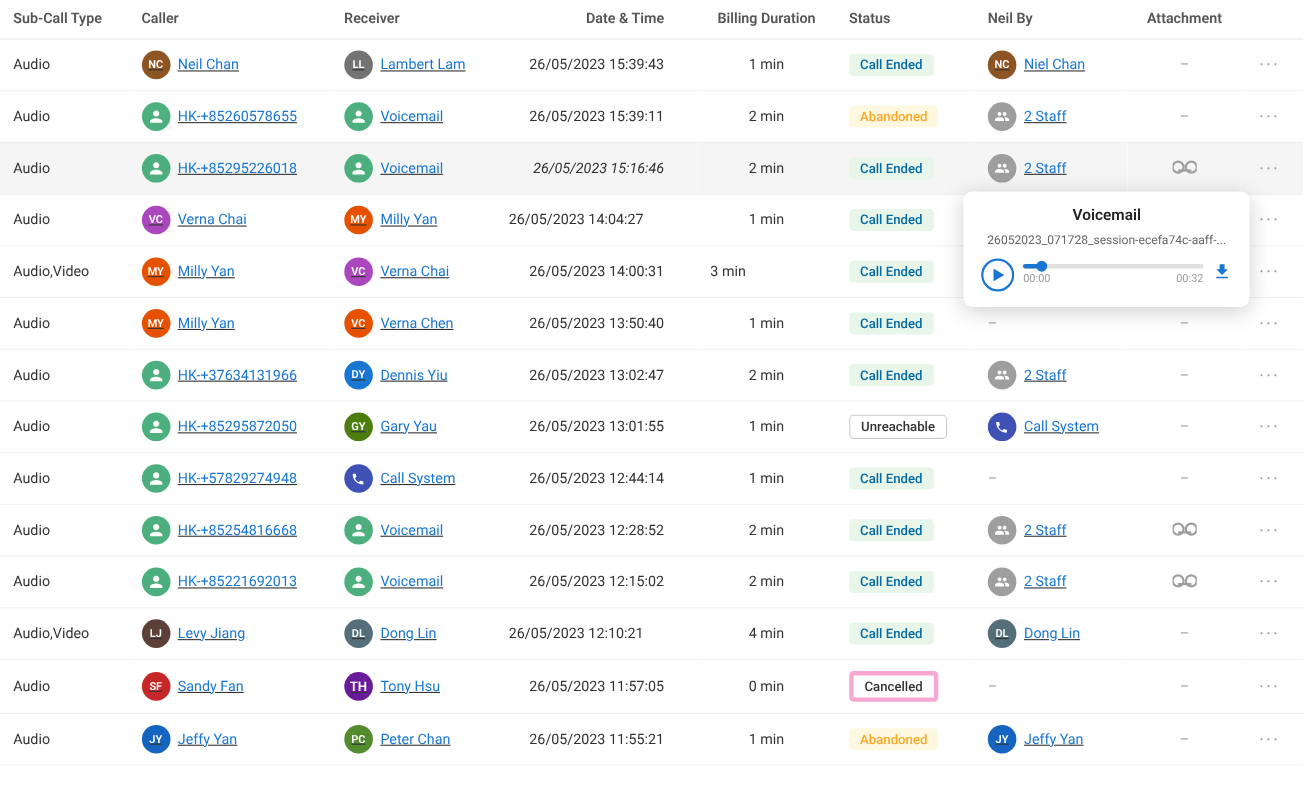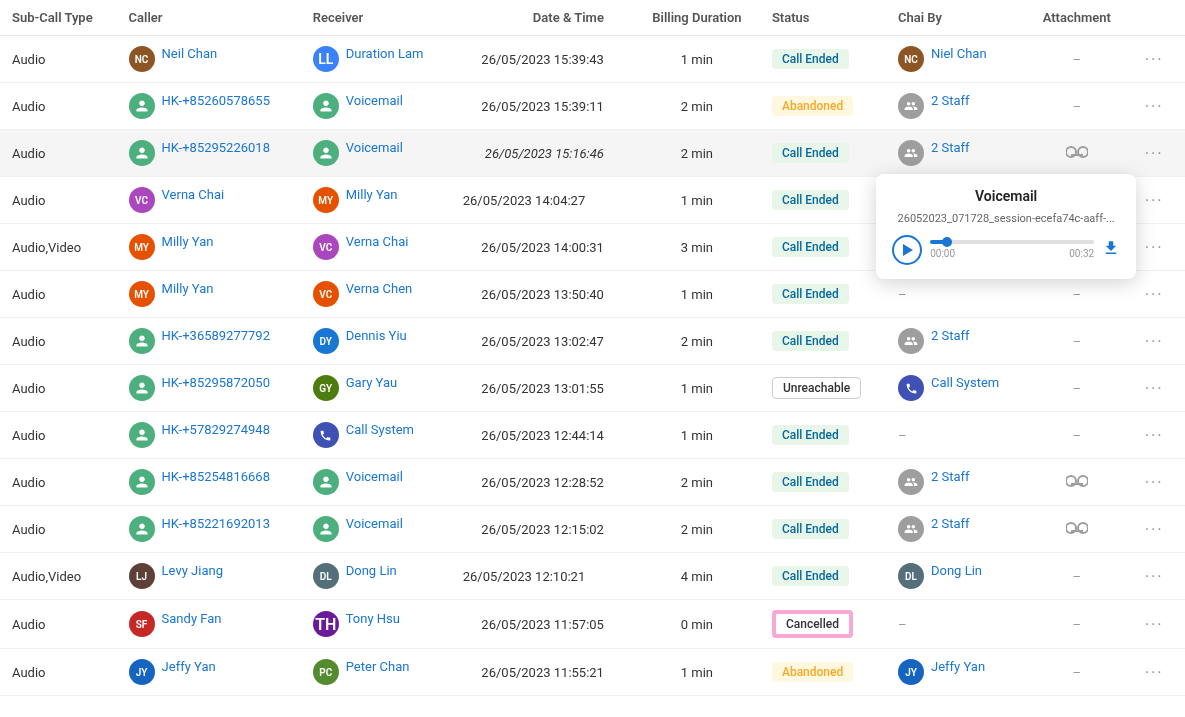--- a/index.html
+++ b/index.html
@@ -34,21 +34,23 @@
       background: #f5f5f5;
     }
     tbody td {
       padding: 10px 12px;
       vertical-align: middle;
       font-size: 13px;
       color: #333;
     }
     .user-cell {
       display: flex;
+      align-items: center;
       gap: 7px;
+      text-decoration: underline;
     }
     .user-link {
       color: #1976d2;
       text-decoration: none;
       cursor: pointer;
     }
     .badge {
       display: inline-block;
       padding: 3px 10px;
       border-radius: 4px;
@@ -177,38 +179,38 @@
 <div class="table-container">
   <table>
     <thead>
       <tr>
         <th>Sub-Call Type</th>
         <th>Caller</th>
         <th>Receiver</th>
         <th style="text-align:right; padding-right:30px;">Date &amp; Time</th>
         <th style="text-align:center;">Billing Duration</th>
         <th>Status</th>
-        <th>Chai By</th>
+        <th>Neil By</th>
         <th style="text-align:center;">Attachment</th>
         <th></th>
       </tr>
     </thead>
     <tbody id="table-body">
     <tr>
           <td>Audio</td>
           <td>
             <div class="user-cell">
               <span style="width:26px;height:26px;border-radius:50%;background:#8d5524;display:inline-flex;align-items:center;justify-content:center;flex-shrink:0;font-size:10px;font-weight:600;color:white;">NC</span>
               <a class="user-link">Neil Chan</a>
             </div>
           </td>
           <td>
             <div class="user-cell">
-              <span style="width:26px;height:26px;border-radius:50%;background:#3b82f6;display:inline-flex;align-items:center;justify-content:center;flex-shrink:0;font-size:14px;font-weight:600;color:white;">LL</span>
-              <a class="user-link">Duration Lam</a>
+              <span style="width:26px;height:26px;border-radius:50%;background:#737373;display:inline-flex;align-items:center;justify-content:center;flex-shrink:0;font-size:10px;font-weight:600;color:white;">LL</span>
+              <a class="user-link">Lambert Lam</a>
             </div>
           </td>
           <td style="text-align: right; padding-right: 30px; white-space: nowrap;"><span>26/05/2023</span> <span>15:39:43</span></td>
           <td style="text-align: center;">1 min</td>
           <td><span class="badge badge-call-ended">Call Ended</span></td>
           <td>
             <div class="user-cell">
               <span style="width:26px;height:26px;border-radius:50%;background:#8d5524;display:inline-flex;align-items:center;justify-content:center;flex-shrink:0;font-size:10px;font-weight:600;color:white;">NC</span>
               <a class="user-link">Niel Chan</a>
             </div>
@@ -358,21 +360,21 @@
               <a class="user-link">Milly Yan</a>
             </div>
           </td>
           <td>
             <div class="user-cell">
               <span style="width:26px;height:26px;border-radius:50%;background:#ab47bc;display:inline-flex;align-items:center;justify-content:center;flex-shrink:0;font-size:10px;font-weight:600;color:white;">VC</span>
               <a class="user-link">Verna Chai</a>
             </div>
           </td>
           <td style="text-align: right; padding-right: 30px; white-space: nowrap;"><span>26/05/2023</span> <span>14:00:31</span></td>
-          <td style="text-align: center;">3 min</td>
+          <td style="">3 min</td>
           <td><span class="badge badge-call-ended">Call Ended</span></td>
           <td><span class="dash">–</span></td>
           <td style="text-align: center; position: relative;"><span class="dash">–</span></td>
           <td><button class="more-btn">···</button></td>
         </tr>
         <tr>
           <td>Audio</td>
           <td>
             <div class="user-cell">
               <span style="width:26px;height:26px;border-radius:50%;background:#e65100;display:inline-flex;align-items:center;justify-content:center;flex-shrink:0;font-size:10px;font-weight:600;color:white;">MY</span>
@@ -394,21 +396,21 @@
         </tr>
         <tr>
           <td>Audio</td>
           <td>
             <div class="user-cell">
               <span style="width:26px;height:26px;border-radius:50%;background:#4caf7d;display:inline-flex;align-items:center;justify-content:center;flex-shrink:0;">
       <svg width="14" height="14" viewBox="0 0 24 24" fill="white">
                   <path d="M12 12c2.7 0 4.8-2.1 4.8-4.8S14.7 2.4 12 2.4 7.2 4.5 7.2 7.2 9.3 12 12 12zm0 2.4c-3.2 0-9.6 1.6-9.6 4.8v2.4h19.2v-2.4c0-3.2-6.4-4.8-9.6-4.8z"></path>
                 </svg>
     </span>
-              <a class="user-link">HK-+36589277792</a>
+              <a class="user-link">HK-+37634131966</a>
             </div>
           </td>
           <td>
             <div class="user-cell">
               <span style="width:26px;height:26px;border-radius:50%;background:#1976d2;display:inline-flex;align-items:center;justify-content:center;flex-shrink:0;font-size:10px;font-weight:600;color:white;">DY</span>
               <a class="user-link">Dennis Yiu</a>
             </div>
           </td>
           <td style="text-align: right; padding-right: 30px; white-space: nowrap;"><span>26/05/2023</span> <span>13:02:47</span></td>
           <td style="text-align: center;">2 min</td>
@@ -616,21 +618,21 @@
         <tr>
           <td>Audio</td>
           <td>
             <div class="user-cell">
               <span style="width:26px;height:26px;border-radius:50%;background:#c62828;display:inline-flex;align-items:center;justify-content:center;flex-shrink:0;font-size:10px;font-weight:600;color:white;">SF</span>
               <a class="user-link">Sandy Fan</a>
             </div>
           </td>
           <td>
             <div class="user-cell">
-              <span style="width:26px;height:26px;border-radius:50%;background:#6a1b9a;display:inline-flex;align-items:center;justify-content:center;flex-shrink:0;font-size:16px;font-weight:600;color:white;">TH</span>
+              <span style="width:26px;height:26px;border-radius:50%;background:#6a1b9a;display:inline-flex;align-items:center;justify-content:center;flex-shrink:0;font-size:12px;font-weight:600;color:white;">TH</span>
               <a class="user-link">Tony Hsu</a>
             </div>
           </td>
           <td style="text-align: right; padding-right: 30px; white-space: nowrap;"><span>26/05/2023</span> <span>11:57:05</span></td>
           <td style="text-align: center;">0 min</td>
           <td><span class="badge badge-cancelled">Cancelled</span></td>
           <td><span class="dash">–</span></td>
           <td style="text-align: center; position: relative;"><span class="dash">–</span></td>
           <td><button class="more-btn">···</button></td>
         </tr>

